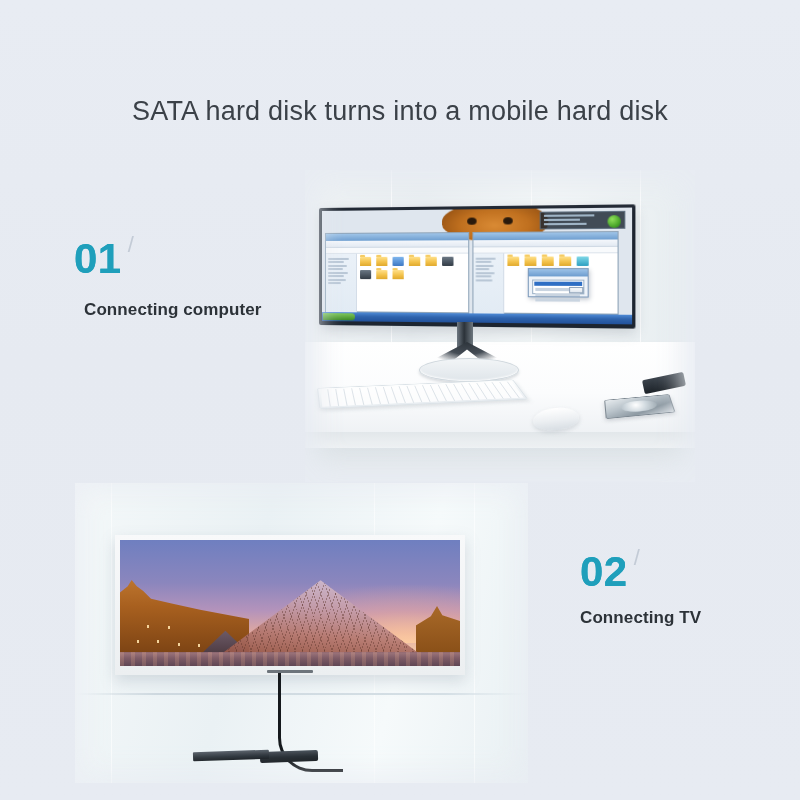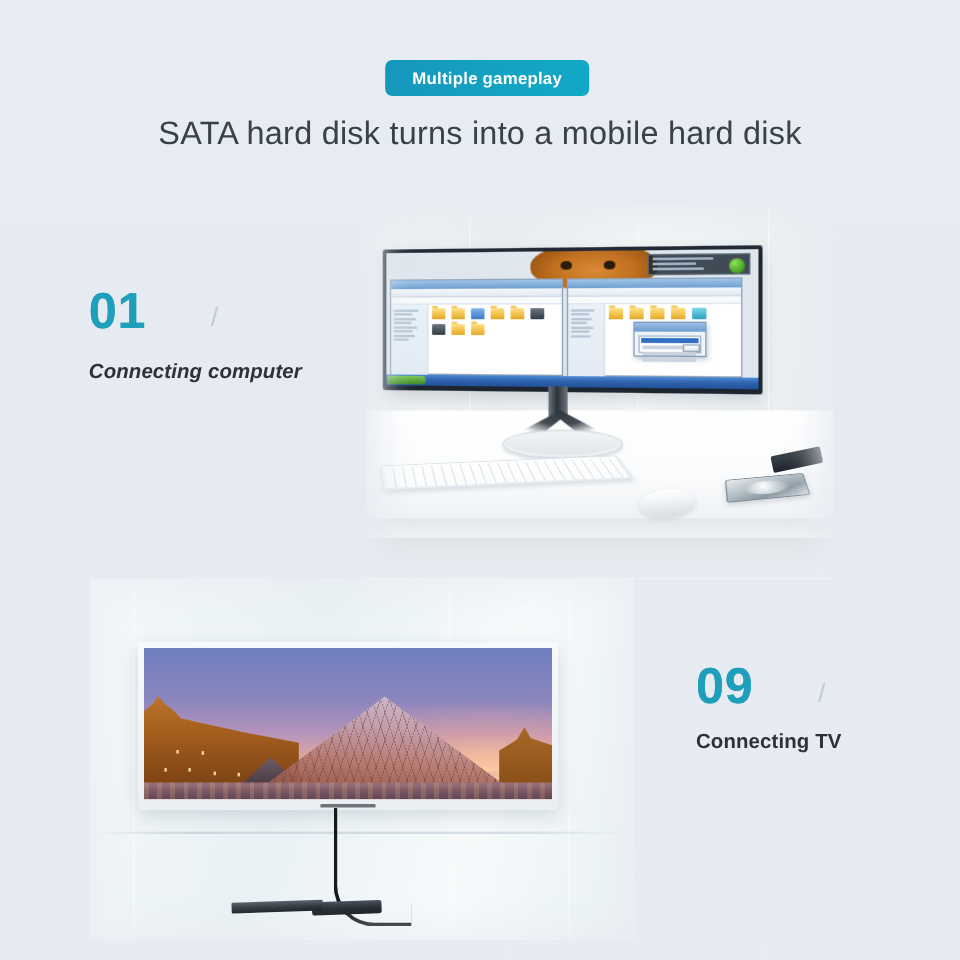--- a/index.html
+++ b/index.html
@@ -59,22 +59,21 @@
     position: absolute;
     font-size: 42px;
     font-weight: bold;
     letter-spacing: .5px;
     line-height: 1;
     background: linear-gradient(180deg, #21a9c4 0%, #1b9ab6 60%, #2aa6bd 100%);
     -webkit-background-clip: text;
     background-clip: text;
     color: #1f9fbb;
     display: flex;
-    align-items: flex-end;
-    gap: 48px;
+    align-items: flex-start;
   }
   .num .slash {
     font-size: 22px;
     font-weight: 400;
     color: #c3cbd6;
     margin-left: 6px;
     position: relative;
     top: -4px;
   }
   .cap-title {
@@ -422,29 +421,28 @@
     background:linear-gradient(180deg,#5b636c 0%,#2d343b 60%,#161b20 100%);
     border-radius:1px;
     transform:rotate(-2deg);
   }
 </style>
 </head>
 <body>
 
 <div id="page">
 
-  <div class="badge">Multiple gameplay</div>
 
   <div class="headline">SATA hard disk turns into a mobile hard disk</div>
 
   <div class="num" style="left:74px; top:238px;">
     <span>01</span>
     <span class="slash">/</span>
   </div>
-  <div class="cap-title" style="left:74px; top:300px;font-style:italic;">Connecting computer</div>
+  <div class="cap-title" style="left:84px; top:300px;">Connecting computer</div>
 
   <div class="photo" id="photo-desk">
     <div class="wall-panel"></div>
     <div class="wall-seam" style="left:22%;"></div>
     <div class="wall-seam" style="left:58%;"></div>
     <div class="wall-seam" style="left:86%;"></div>
 
     <div class="desk-top"></div>
     <div class="desk-edge"></div>
     <div class="desk-under"></div>
@@ -580,18 +578,18 @@
       </div>
       <div class="tv-chin"></div>
     </div>
 
     <div class="tv-cable"></div>
     <div class="tv-adapter"></div>
     <div class="tv-drive"></div>
   </div>
 
   <div class="num" style="left:580px; top:551px;">
-    <span>09</span>
+    <span>02</span>
     <span class="slash">/</span>
   </div>
   <div class="cap-title" style="left:580px; top:608px;">Connecting TV</div>
 
 </div>
 
 </body></html>

